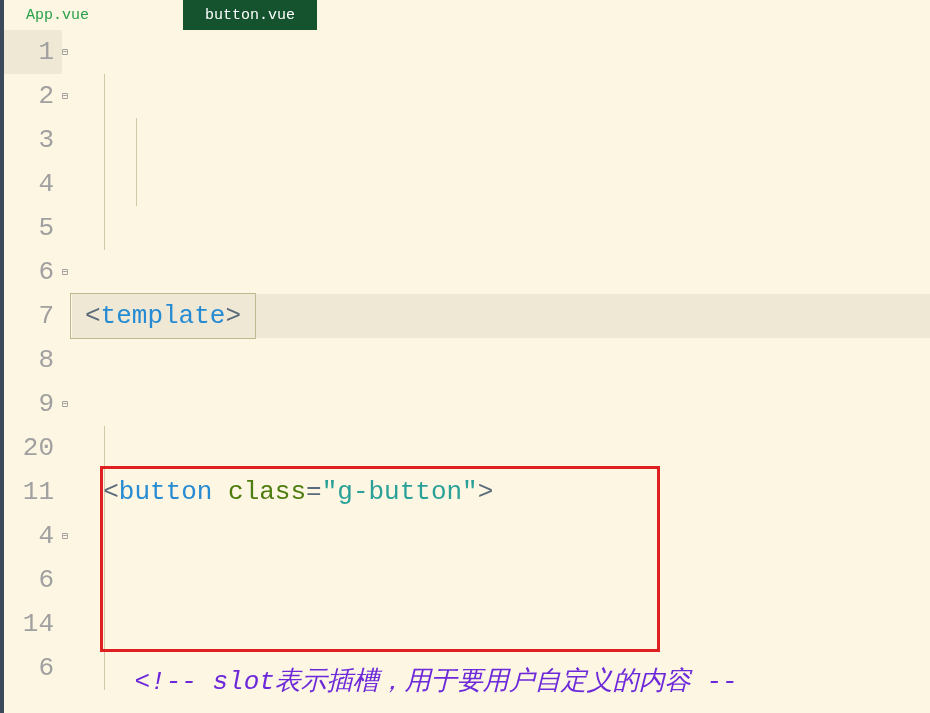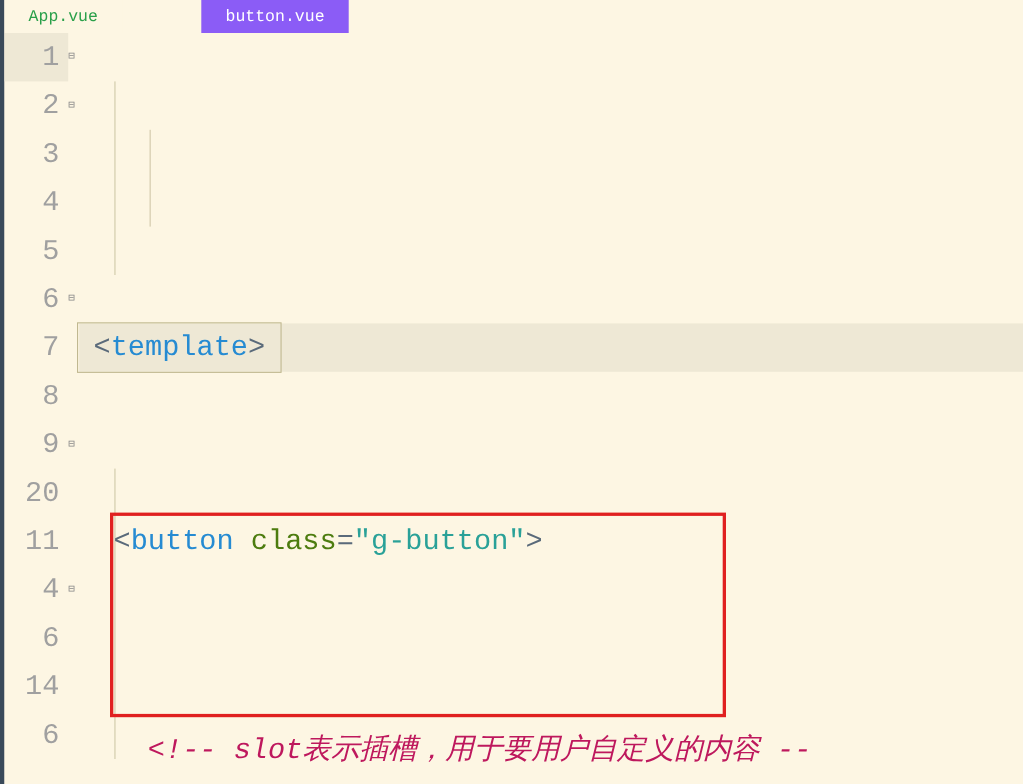--- a/index.html
+++ b/index.html
@@ -24,21 +24,21 @@
       cursor: pointer;
       display: flex;
       align-items: center;
     }
     .tab.inactive {
       color: #2aa04a;
       background: #fdf6e3;
     }
     .tab.active {
       color: #fff;
-      background: #8b5cf6;
+      background: #14532d;
     }
     .editor {
       display: flex;
       background: #fdf6e3;
     }
     .gutter {
       width: 58px;
       text-align: right;
       padding-right: 8px;
       color: #a0a0a0;
@@ -65,21 +65,21 @@
       position: relative;
     }
     .line { height: 44px; display: flex; align-items: center; position: relative;}
     .line.highlight {
       background: #eee8d5;
     }
     .punct { color: #5a6a7a; }
     .tag { color: #268bd2; }
     .attr { color: #4d7c0f; }
     .string { color: #2aa198; }
-    .comment { color: #be185d; font-style: italic; margin-top: 27px; }
+    .comment { color: #6d28d9; font-style: italic; margin-top: 27px; }
     .guide {
       position: absolute;
       width: 1px;
       background: #d0c8a8;
       top: 0;
       bottom: 0;
     }
     .box-outline {
       border: 1px solid #c0b890;
       padding: 0 14px;

